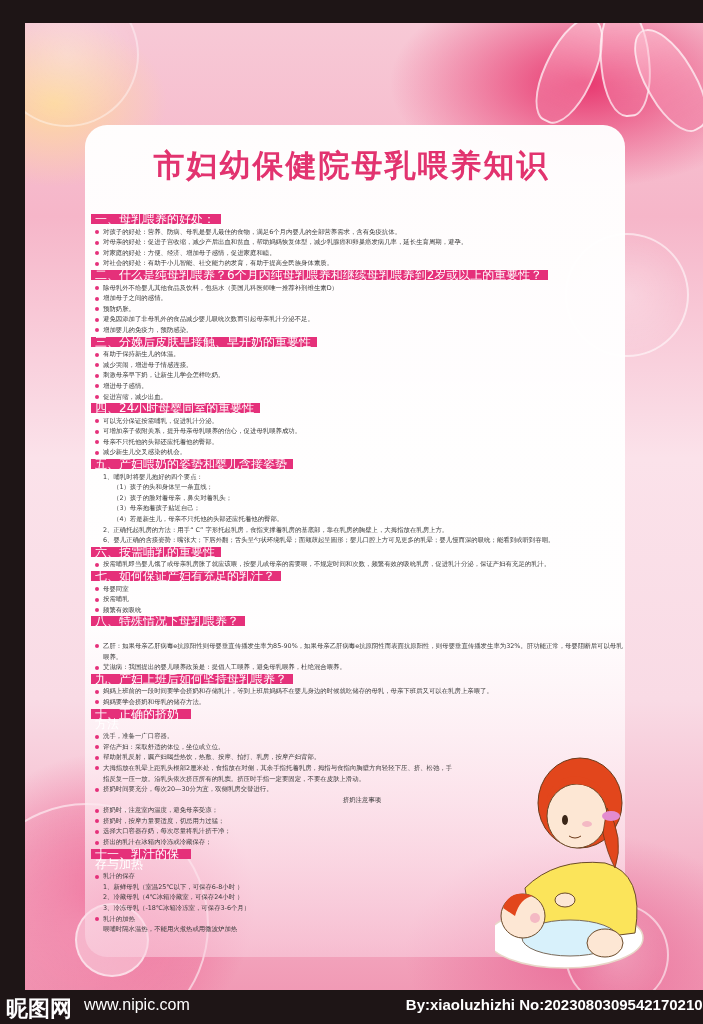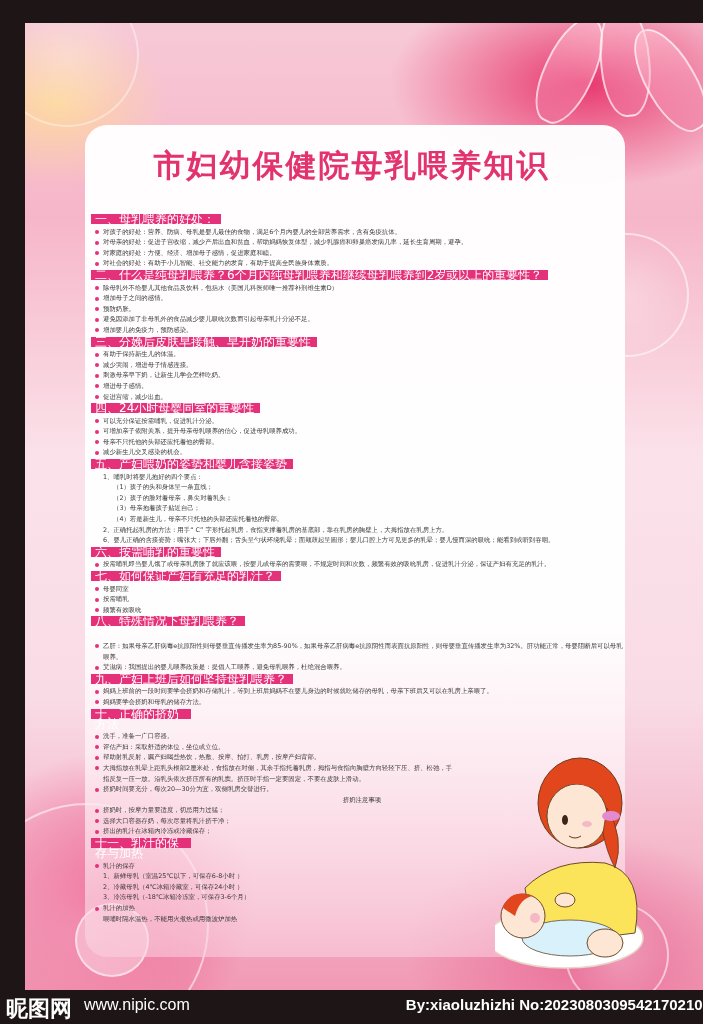--- a/index.html
+++ b/index.html
@@ -145,20 +145,21 @@
     <div class="item">妈妈要学会挤奶和母乳的储存方法。</div>
 
     
     <div class="sec-h" style="width:90px;">十、正确的挤奶方法</div>
     <div class="item">洗手，准备一广口容器。</div>
     <div class="item">评估产妇：采取舒适的体位，坐位或立位。</div>
     <div class="item">帮助射乳反射，嘱产妇喝些热饮，热敷、按摩、拍打、乳房，按摩产妇背部。</div>
     <div class="item wrap" style="width:350px;">大拇指放在乳晕上距乳头根部2厘米处，食指放在对侧，其余手指托着乳房，拇指与食指向胸壁方向轻轻下压、挤、松弛，手指反复一压一放。沿乳头依次挤压所有的乳窦。挤压时手指一定要固定，不要在皮肤上滑动。</div>
     <div class="item">挤奶时间要充分，每次20—30分为宜，双侧乳房交替进行。</div>
     <div class="plain">挤奶注意事项</div>
+    <div class="item">挤奶时，注意室内温度，避免母亲受凉；</div>
     <div class="item">挤奶时，按摩力量要适度，切忌用力过猛；</div>
     <div class="item">选择大口容器存奶，每次尽量将乳汁挤干净；</div>
     <div class="item">挤出的乳汁在冰箱内冷冻或冷藏保存；</div>
 
     
     <div class="sec-h" style="width:90px;">十一、乳汁的保存与加热</div>
     <div class="item">乳汁的保存</div>
     <div class="sub">1、新鲜母乳（室温25℃以下，可保存6-8小时 ）</div>
     <div class="sub">2、冷藏母乳（4℃冰箱冷藏室，可保存24小时 ）</div>
     <div class="sub">3、冷冻母乳（-18℃冰箱冷冻室，可保存3-6个月）</div>

